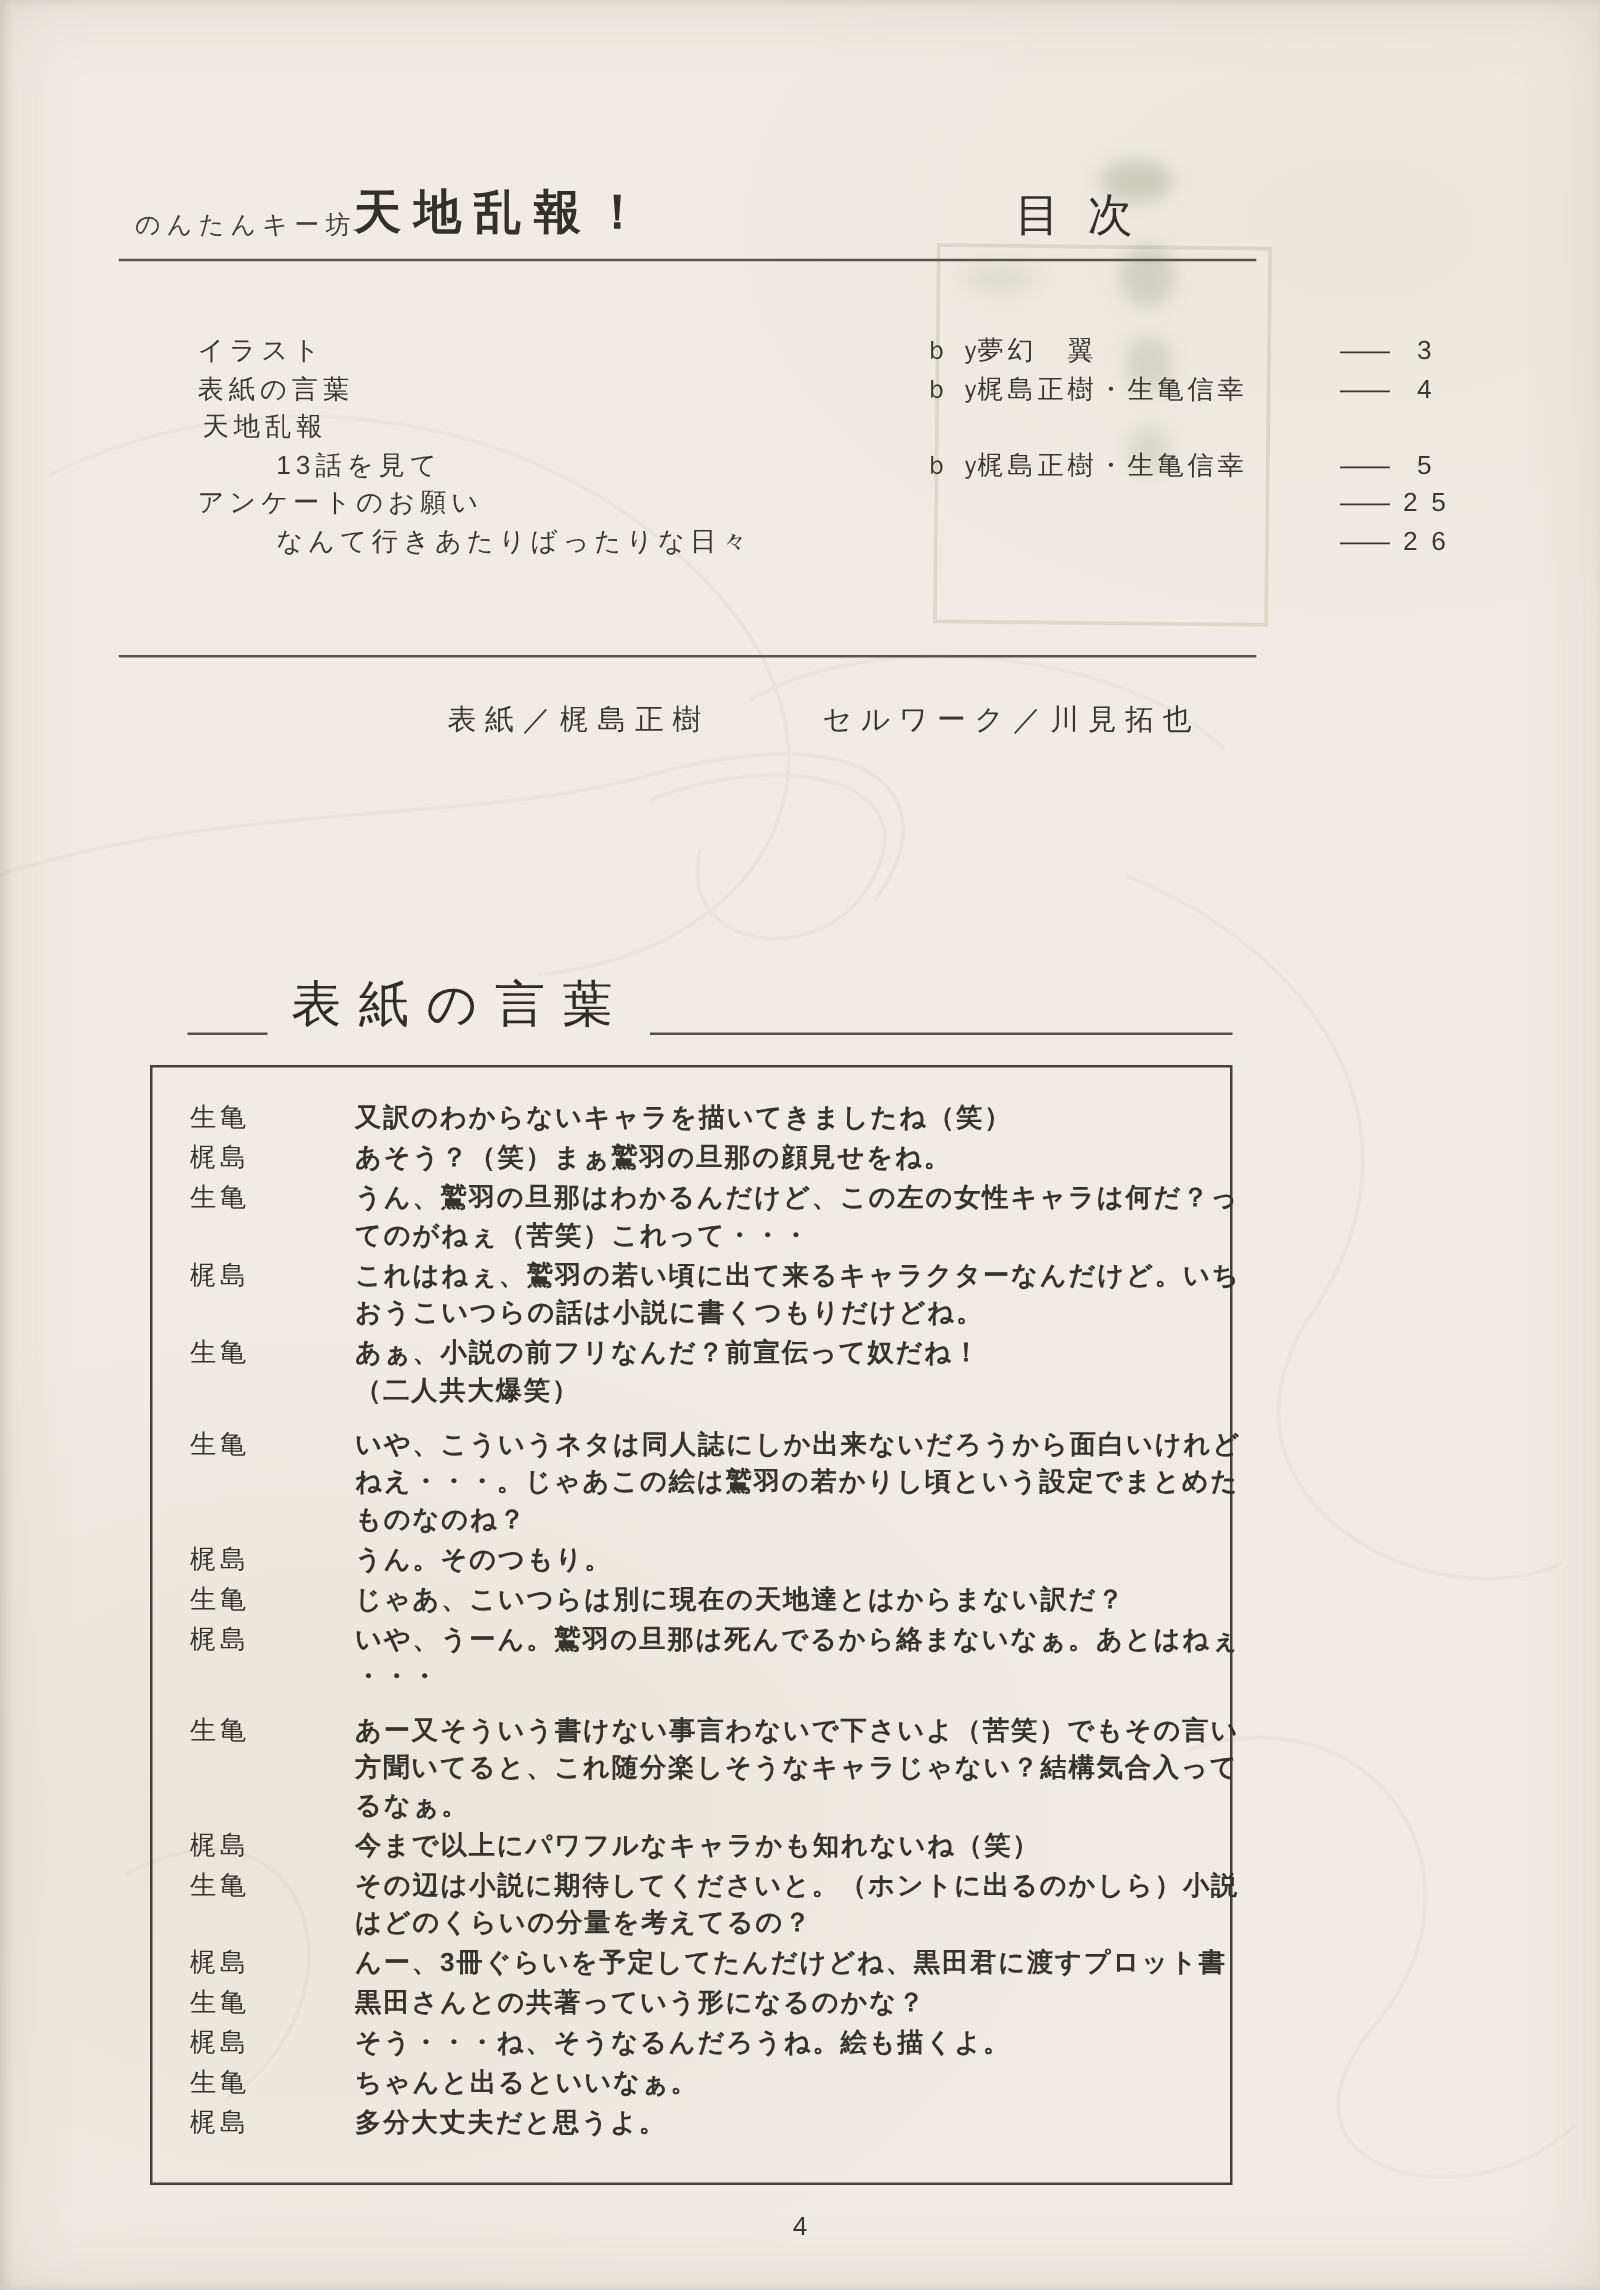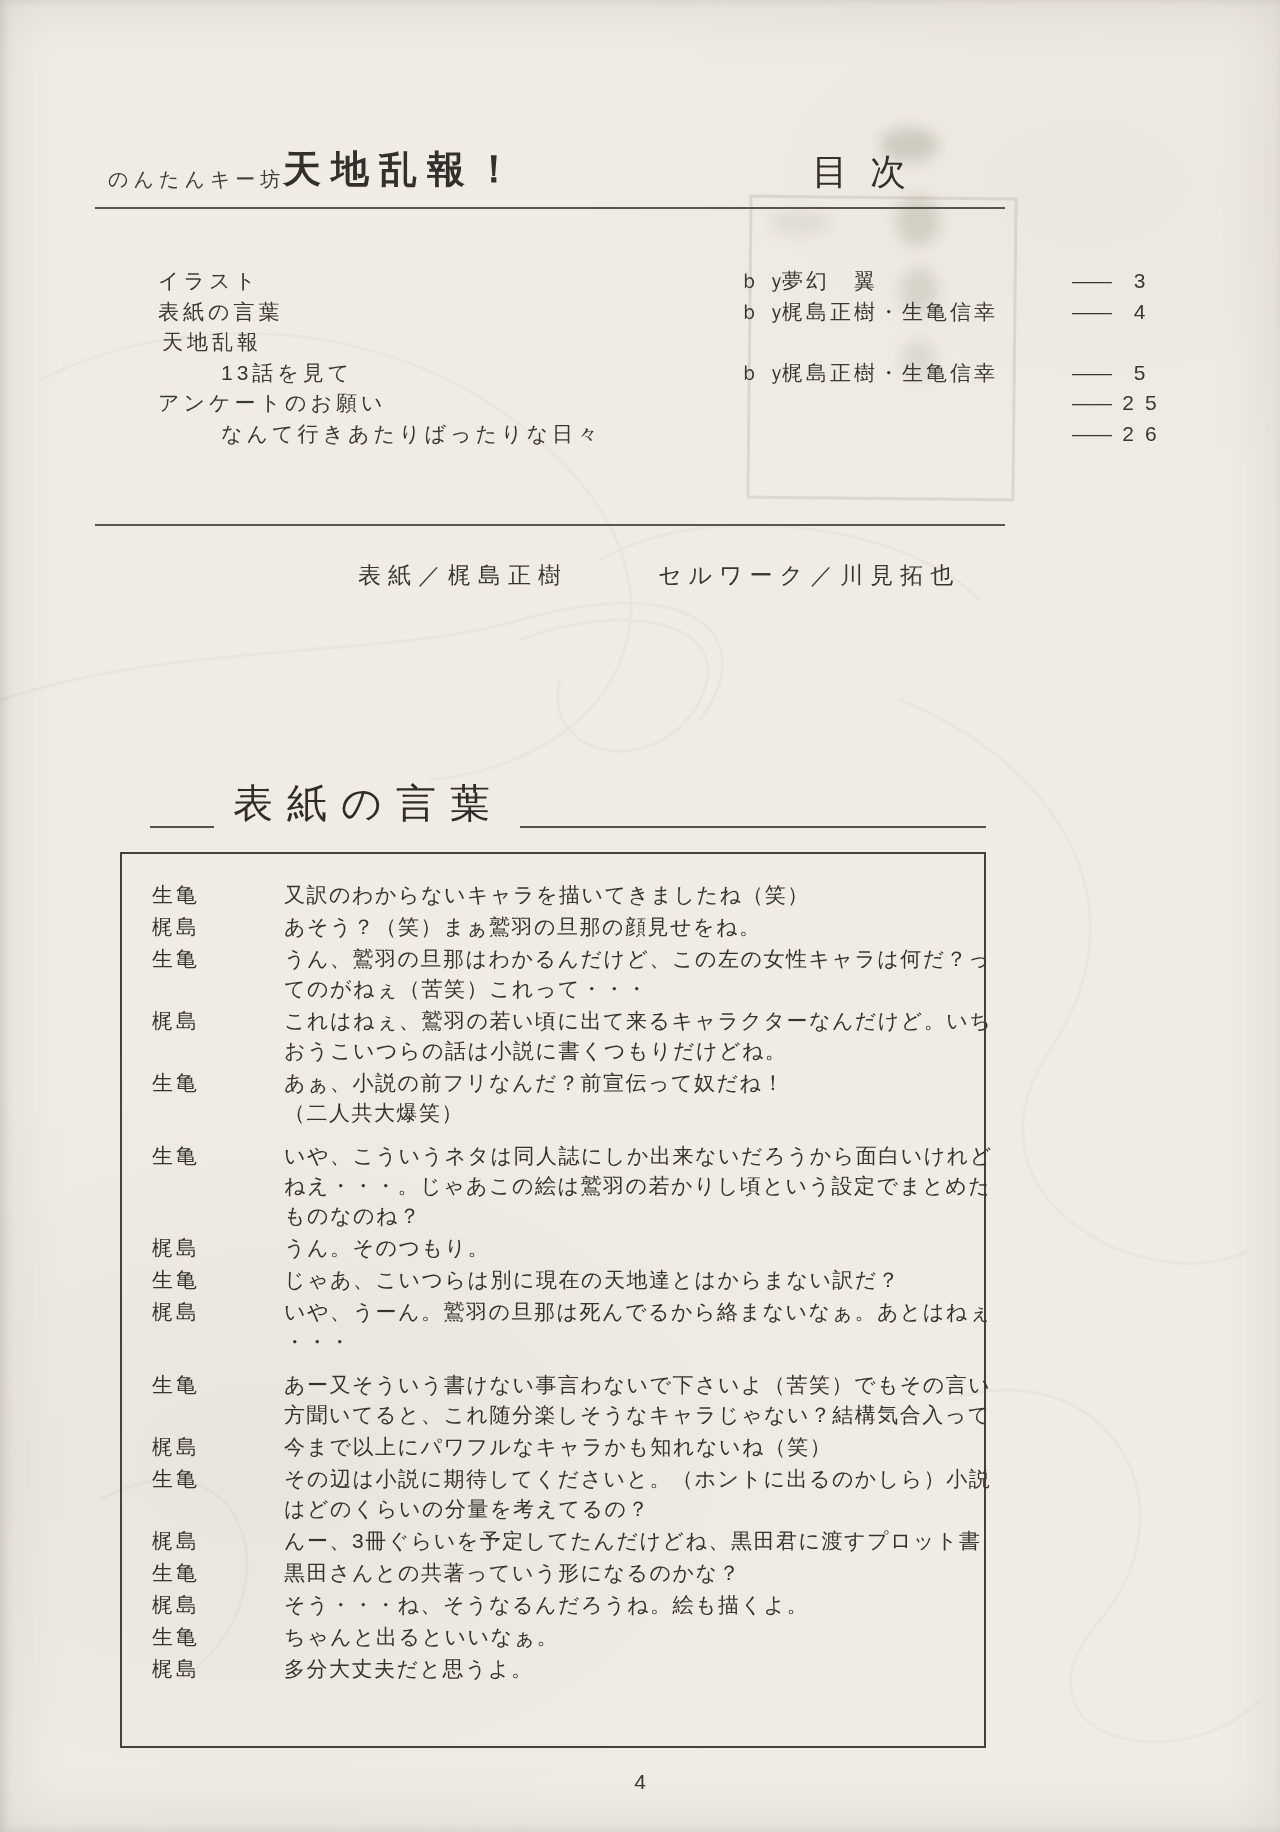--- a/index.html
+++ b/index.html
@@ -52,21 +52,21 @@
   .hline-left{left:150px;width:64px;}
   .hline-right{left:520px;width:466px;}
   
   .dialogue-box{
     position:absolute;left:120px;top:852px;width:866px;height:896px;
     border:2px solid #45413b;box-sizing:border-box;
     padding:24px 16px 0 30px;
   }
   .drow{display:flex;line-height:30px;font-size:21px;color:#36332d;}
   .drow .spk{flex:0 0 132px;letter-spacing:3px;font-weight:500;}
-  .drow .txt{flex:1;letter-spacing:1.5px;white-space:nowrap;}
+  .drow .txt{flex:1;letter-spacing:1.5px;white-space:nowrap;font-weight:bold;}
   .ts{margin-top:2px;}
   .gap{margin-top:13px;}
   
   .page-number{position:absolute;left:600px;top:1770px;width:80px;text-align:center;font-size:21px;color:#3a3731;}
 </style>
 </head>
 <body>
 
 <div class="page">
 
@@ -211,20 +211,21 @@
     <div class="drow ts gap">
         <span class="spk">生亀</span>
         <span class="txt">あー又そういう書けない事言わないで下さいよ（苦笑）でもその言い</span>
       </div>
     <div class="drow">
         <span class="spk"></span>
         <span class="txt">方聞いてると、これ随分楽しそうなキャラじゃない？結構気合入って</span>
       </div>
     <div class="drow">
         <span class="spk"></span>
+        <span class="txt">るなぁ。</span>
       </div>
     <div class="drow ts">
         <span class="spk">梶島</span>
         <span class="txt">今まで以上にパワフルなキャラかも知れないね（笑）</span>
       </div>
     <div class="drow ts">
         <span class="spk">生亀</span>
         <span class="txt">その辺は小説に期待してくださいと。（ホントに出るのかしら）小説</span>
       </div>
     <div class="drow">

